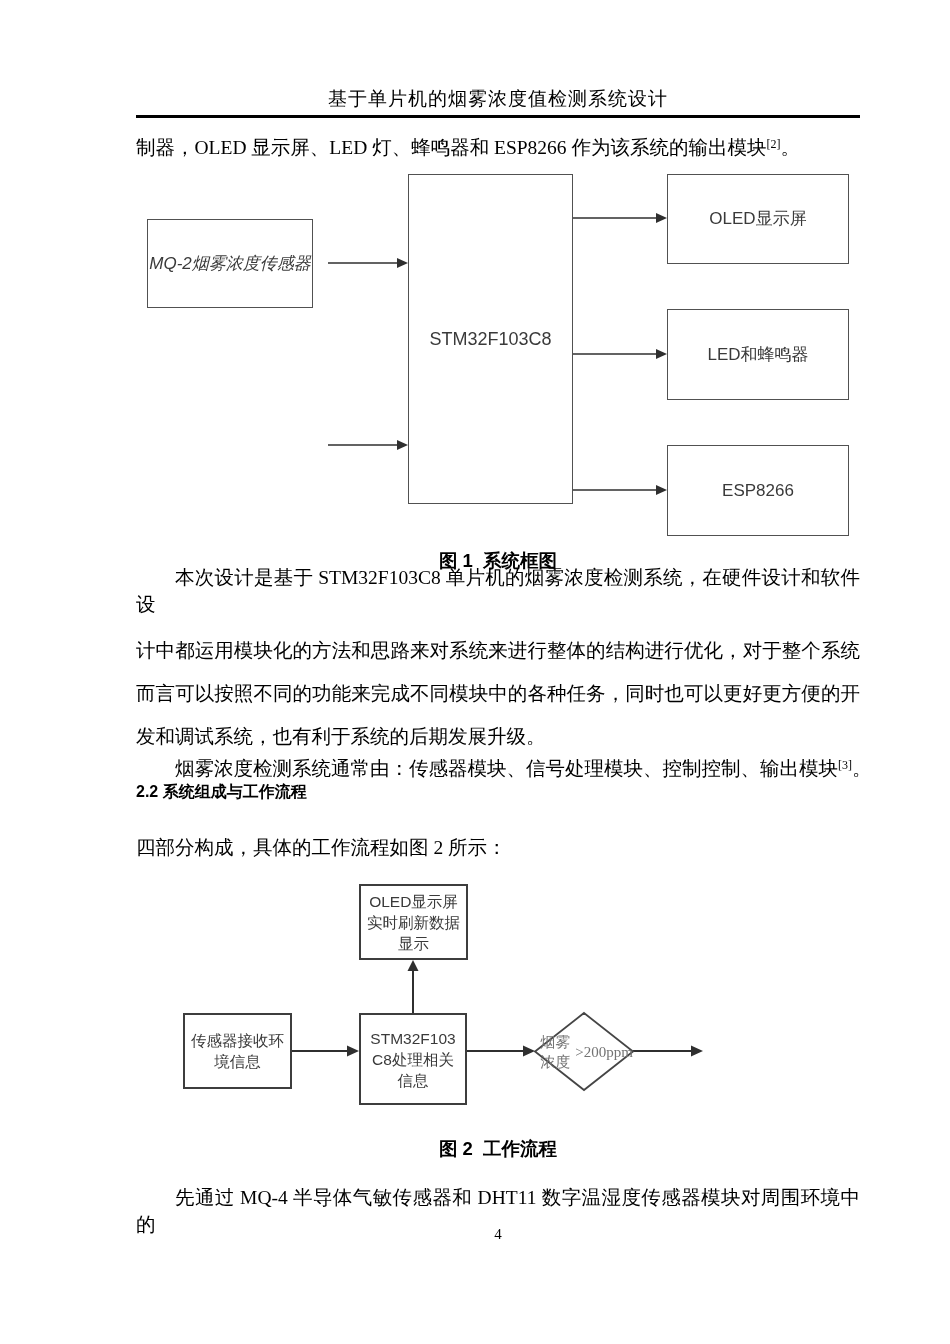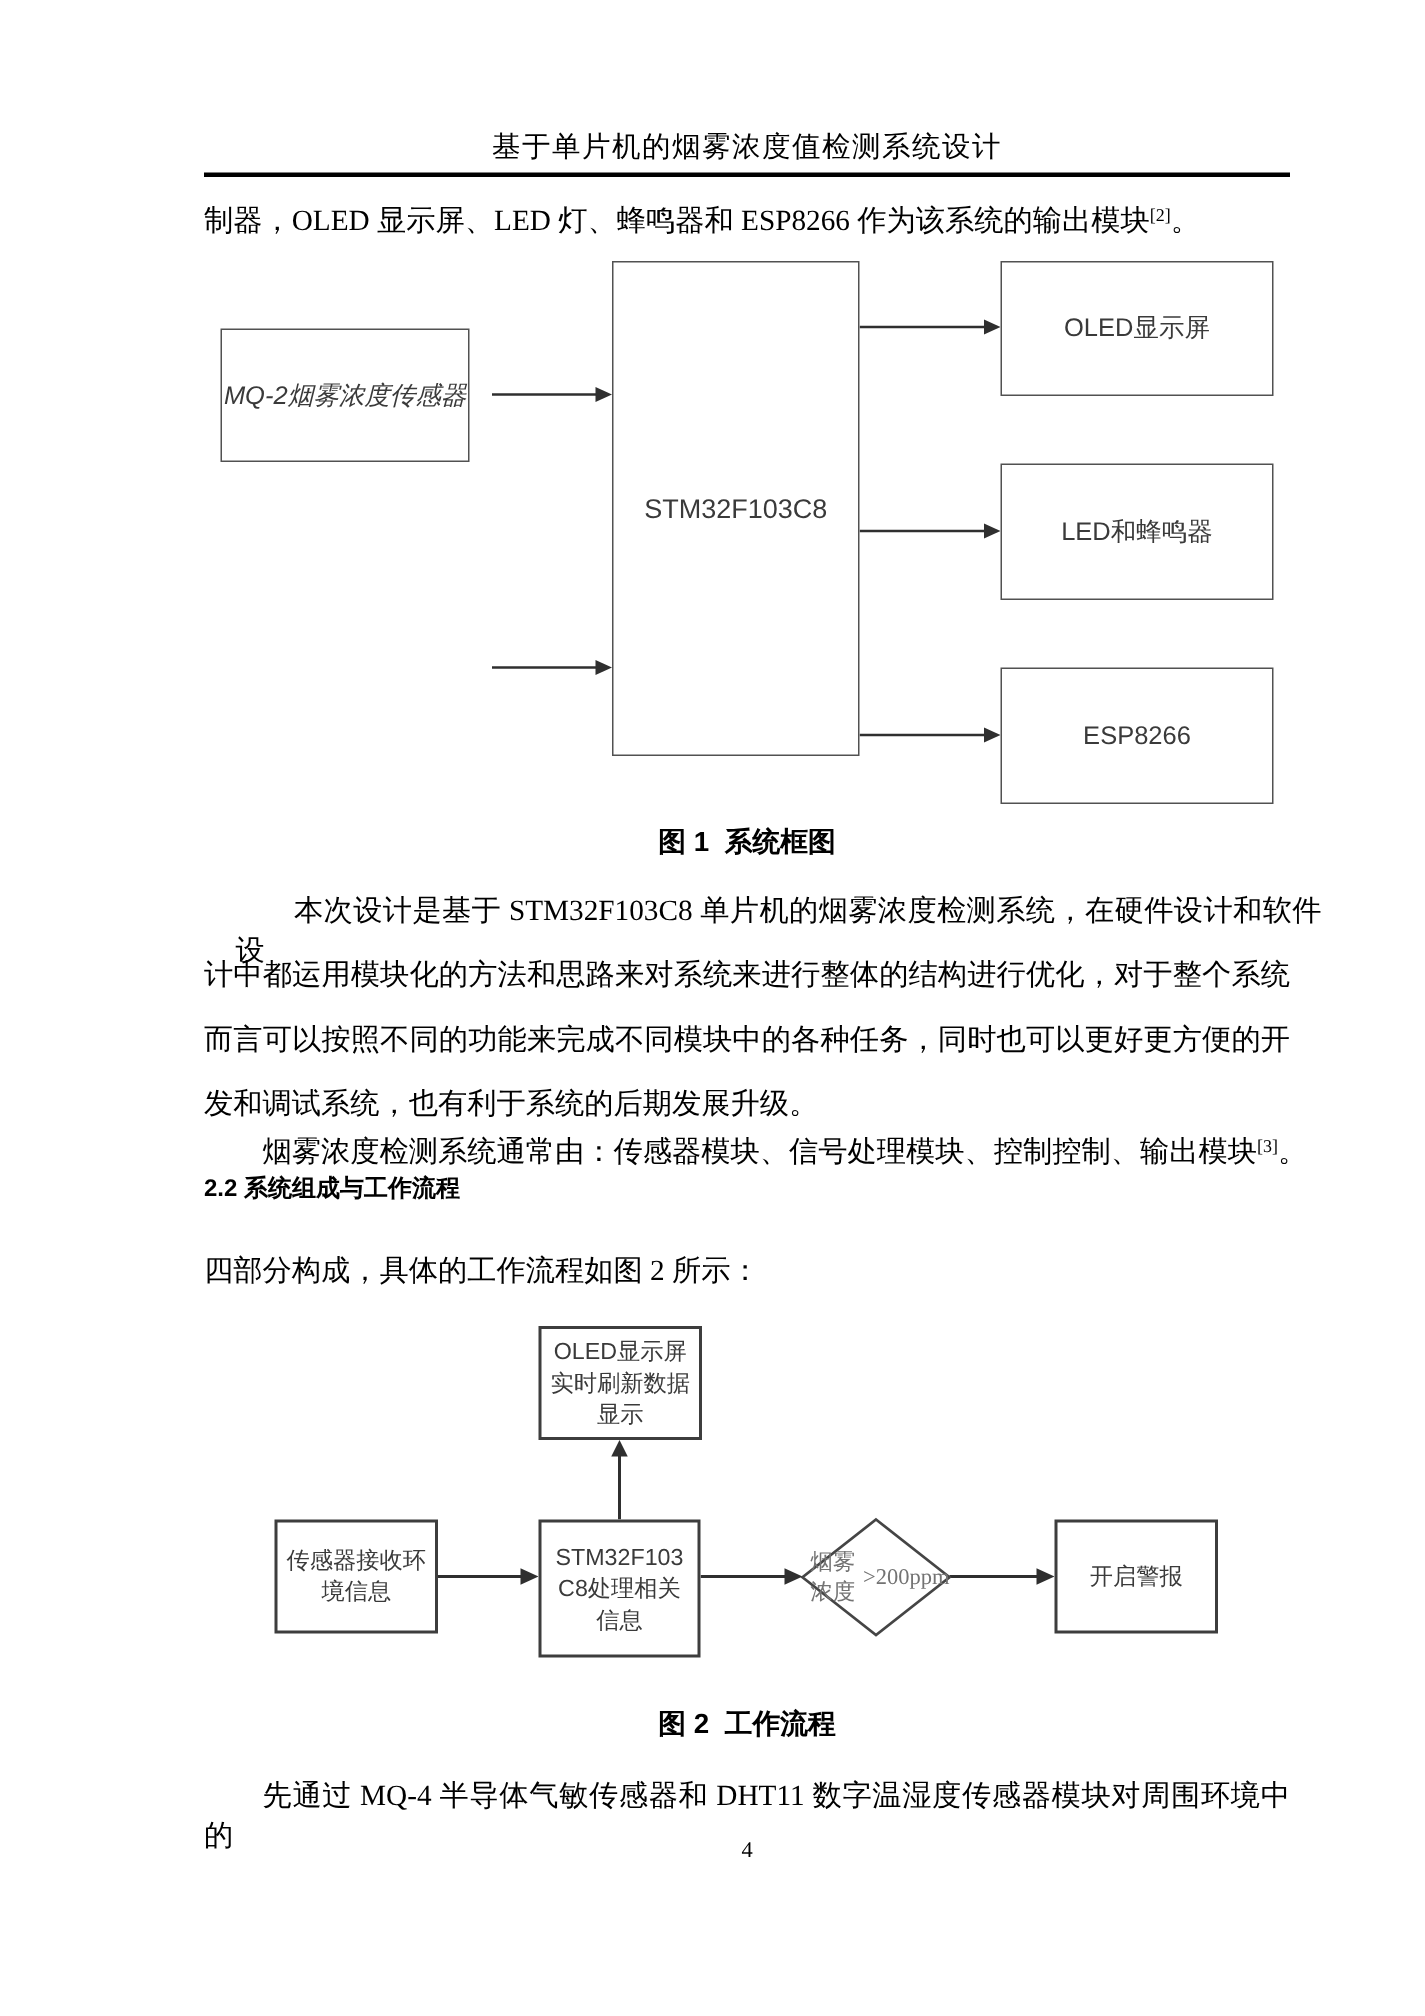--- a/index.html
+++ b/index.html
@@ -78,21 +78,21 @@
   </div>
   <div class="abs fbox f1" style="left:667px;top:309px;width:182px;height:91px;">
     <div>LED和蜂鸣器</div>
   </div>
   <div class="abs fbox f1" style="left:667px;top:445px;width:182px;height:91px;">
     <div>ESP8266</div>
   </div>
 
   <div class="abs caption" style="top:548px;">图 1  系统框图</div>
 
-  <div class="abs bline just ind" style="top:594px;margin-left:21px;">本次设计是基于 STM32F103C8 单片机的烟雾浓度检测系统，在硬件设计和软件设</div>
+  <div class="abs bline just ind" style="top:564px;">本次设计是基于 STM32F103C8 单片机的烟雾浓度检测系统，在硬件设计和软件设</div>
   <div class="abs bline just" style="top:637px;">计中都运用模块化的方法和思路来对系统来进行整体的结构进行优化，对于整个系统</div>
   <div class="abs bline just" style="top:680px;">而言可以按照不同的功能来完成不同模块中的各种任务，同时也可以更好更方便的开</div>
   <div class="abs bline" style="top:723px;">发和调试系统，也有利于系统的后期发展升级。</div>
 
   <div class="abs h2">2.2 系统组成与工作流程</div>
 
   <div class="abs bline" style="top:755px;text-indent:39px;"><span>烟雾浓度检测系统通常由：传感器模块、信号处理模块、控制控制、输出模块</span><sup class="cite">[3]</sup><span>。</span></div>
   <div class="abs bline" style="top:834px;">四部分构成，具体的工作流程如图 2 所示：</div>
 
   <div class="abs fbox fbox2" style="left:359px;top:884px;width:109px;height:76px;">
@@ -106,23 +106,20 @@
   </div>
   <div class="abs fbox fbox2" style="left:359px;top:1013px;width:108px;height:92px;">
     <div>STM32F103</div>
     <div>C8处理相关</div>
     <div>信息</div>
   </div>
   <div class="abs dtext" style="left:535px;top:1013px;width:98px;height:77px;">
     <div>烟雾浓度</div>
     <div>&gt;200ppm</div>
   </div>
-  <div class="abs fbox fbox2" style="left:703px;top:1013px;width:109px;height:76px;">
-    <div>开启警报</div>
-  </div>
 
   <div class="abs caption" style="top:1136px;">图 2  工作流程</div>
 
   <div class="abs bline just ind" style="top:1184px;">先通过 MQ-4 半导体气敏传感器和 DHT11 数字温湿度传感器模块对周围环境中的</div>
 
   <div class="abs pagenum">4</div>
 
 </div>
 
 </body></html>

